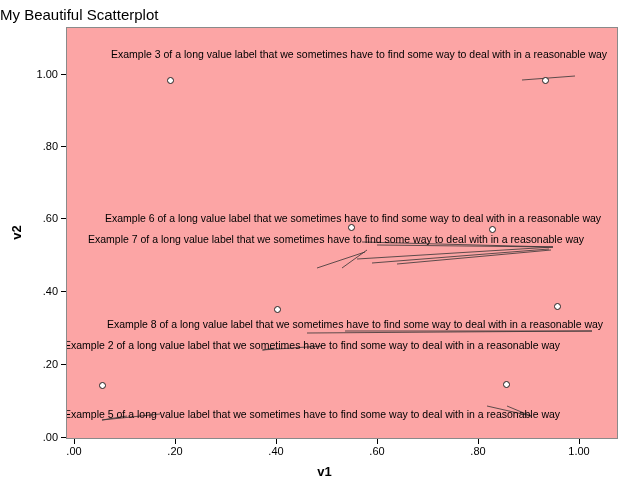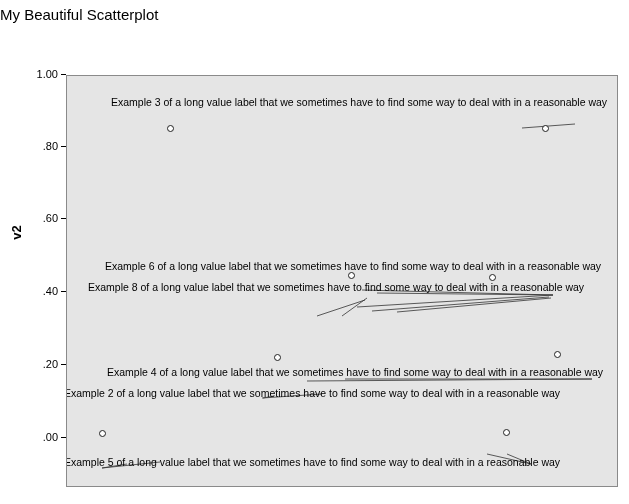--- a/index.html
+++ b/index.html
@@ -30,25 +30,24 @@
     color: #000000;
     font-family: "Liberation Sans", sans-serif;
   }
   
   #plot-area {
     position: absolute;
     left: 66px;
     top: 27px;
     width: 552px;
     height: 412px;
-    background: #e5e5e5;
+    background: #fca5a5;
     border: 1px solid #8a8a8a;
     box-sizing: border-box;
     overflow: hidden;
-    margin-top: 48px;
   }
   
   .axis-label-x {
     position: absolute;
     left: 0;
     top: 464px;
     width: 629px;
     text-align: center;
     font-size: 13px;
     font-weight: bold;
@@ -190,21 +189,21 @@
     <div class="point" style="left:281px; top:196px;"></div>
     <div class="point" style="left:422px; top:198px;"></div>
     <div class="point" style="left:207px; top:278px;"></div>
     <div class="point" style="left:487px; top:275px;"></div>
     <div class="point" style="left:32px; top:354px;"></div>
     <div class="point" style="left:436px; top:353px;"></div>
 
     <div class="pt-label" style="left:44px; top:21px;">Example 3 of a long value label that we sometimes have to find some way to deal with in a reasonable way</div>
 
     <div class="pt-label" style="left:38px; top:185px;">Example 6 of a long value label that we sometimes have to find some way to deal with in a reasonable way</div>
-    <div class="pt-label" style="left:21px; top:206px;">Example 8 of a long value label that we sometimes have to find some way to deal with in a reasonable way</div>
-
-    <div class="pt-label" style="left:40px; top:291px;">Example 4 of a long value label that we sometimes have to find some way to deal with in a reasonable way</div>
+    <div class="pt-label" style="left:21px; top:206px;">Example 7 of a long value label that we sometimes have to find some way to deal with in a reasonable way</div>
+
+    <div class="pt-label" style="left:40px; top:291px;">Example 8 of a long value label that we sometimes have to find some way to deal with in a reasonable way</div>
     <div class="pt-label" style="left:-3px; top:312px;">Example 2 of a long value label that we sometimes have to find some way to deal with in a reasonable way</div>
 
     <div class="pt-label" style="left:-3px; top:381px;">Example 5 of a long value label that we sometimes have to find some way to deal with in a reasonable way</div>
 
   </div>
 </div>
 
 </body></html>

